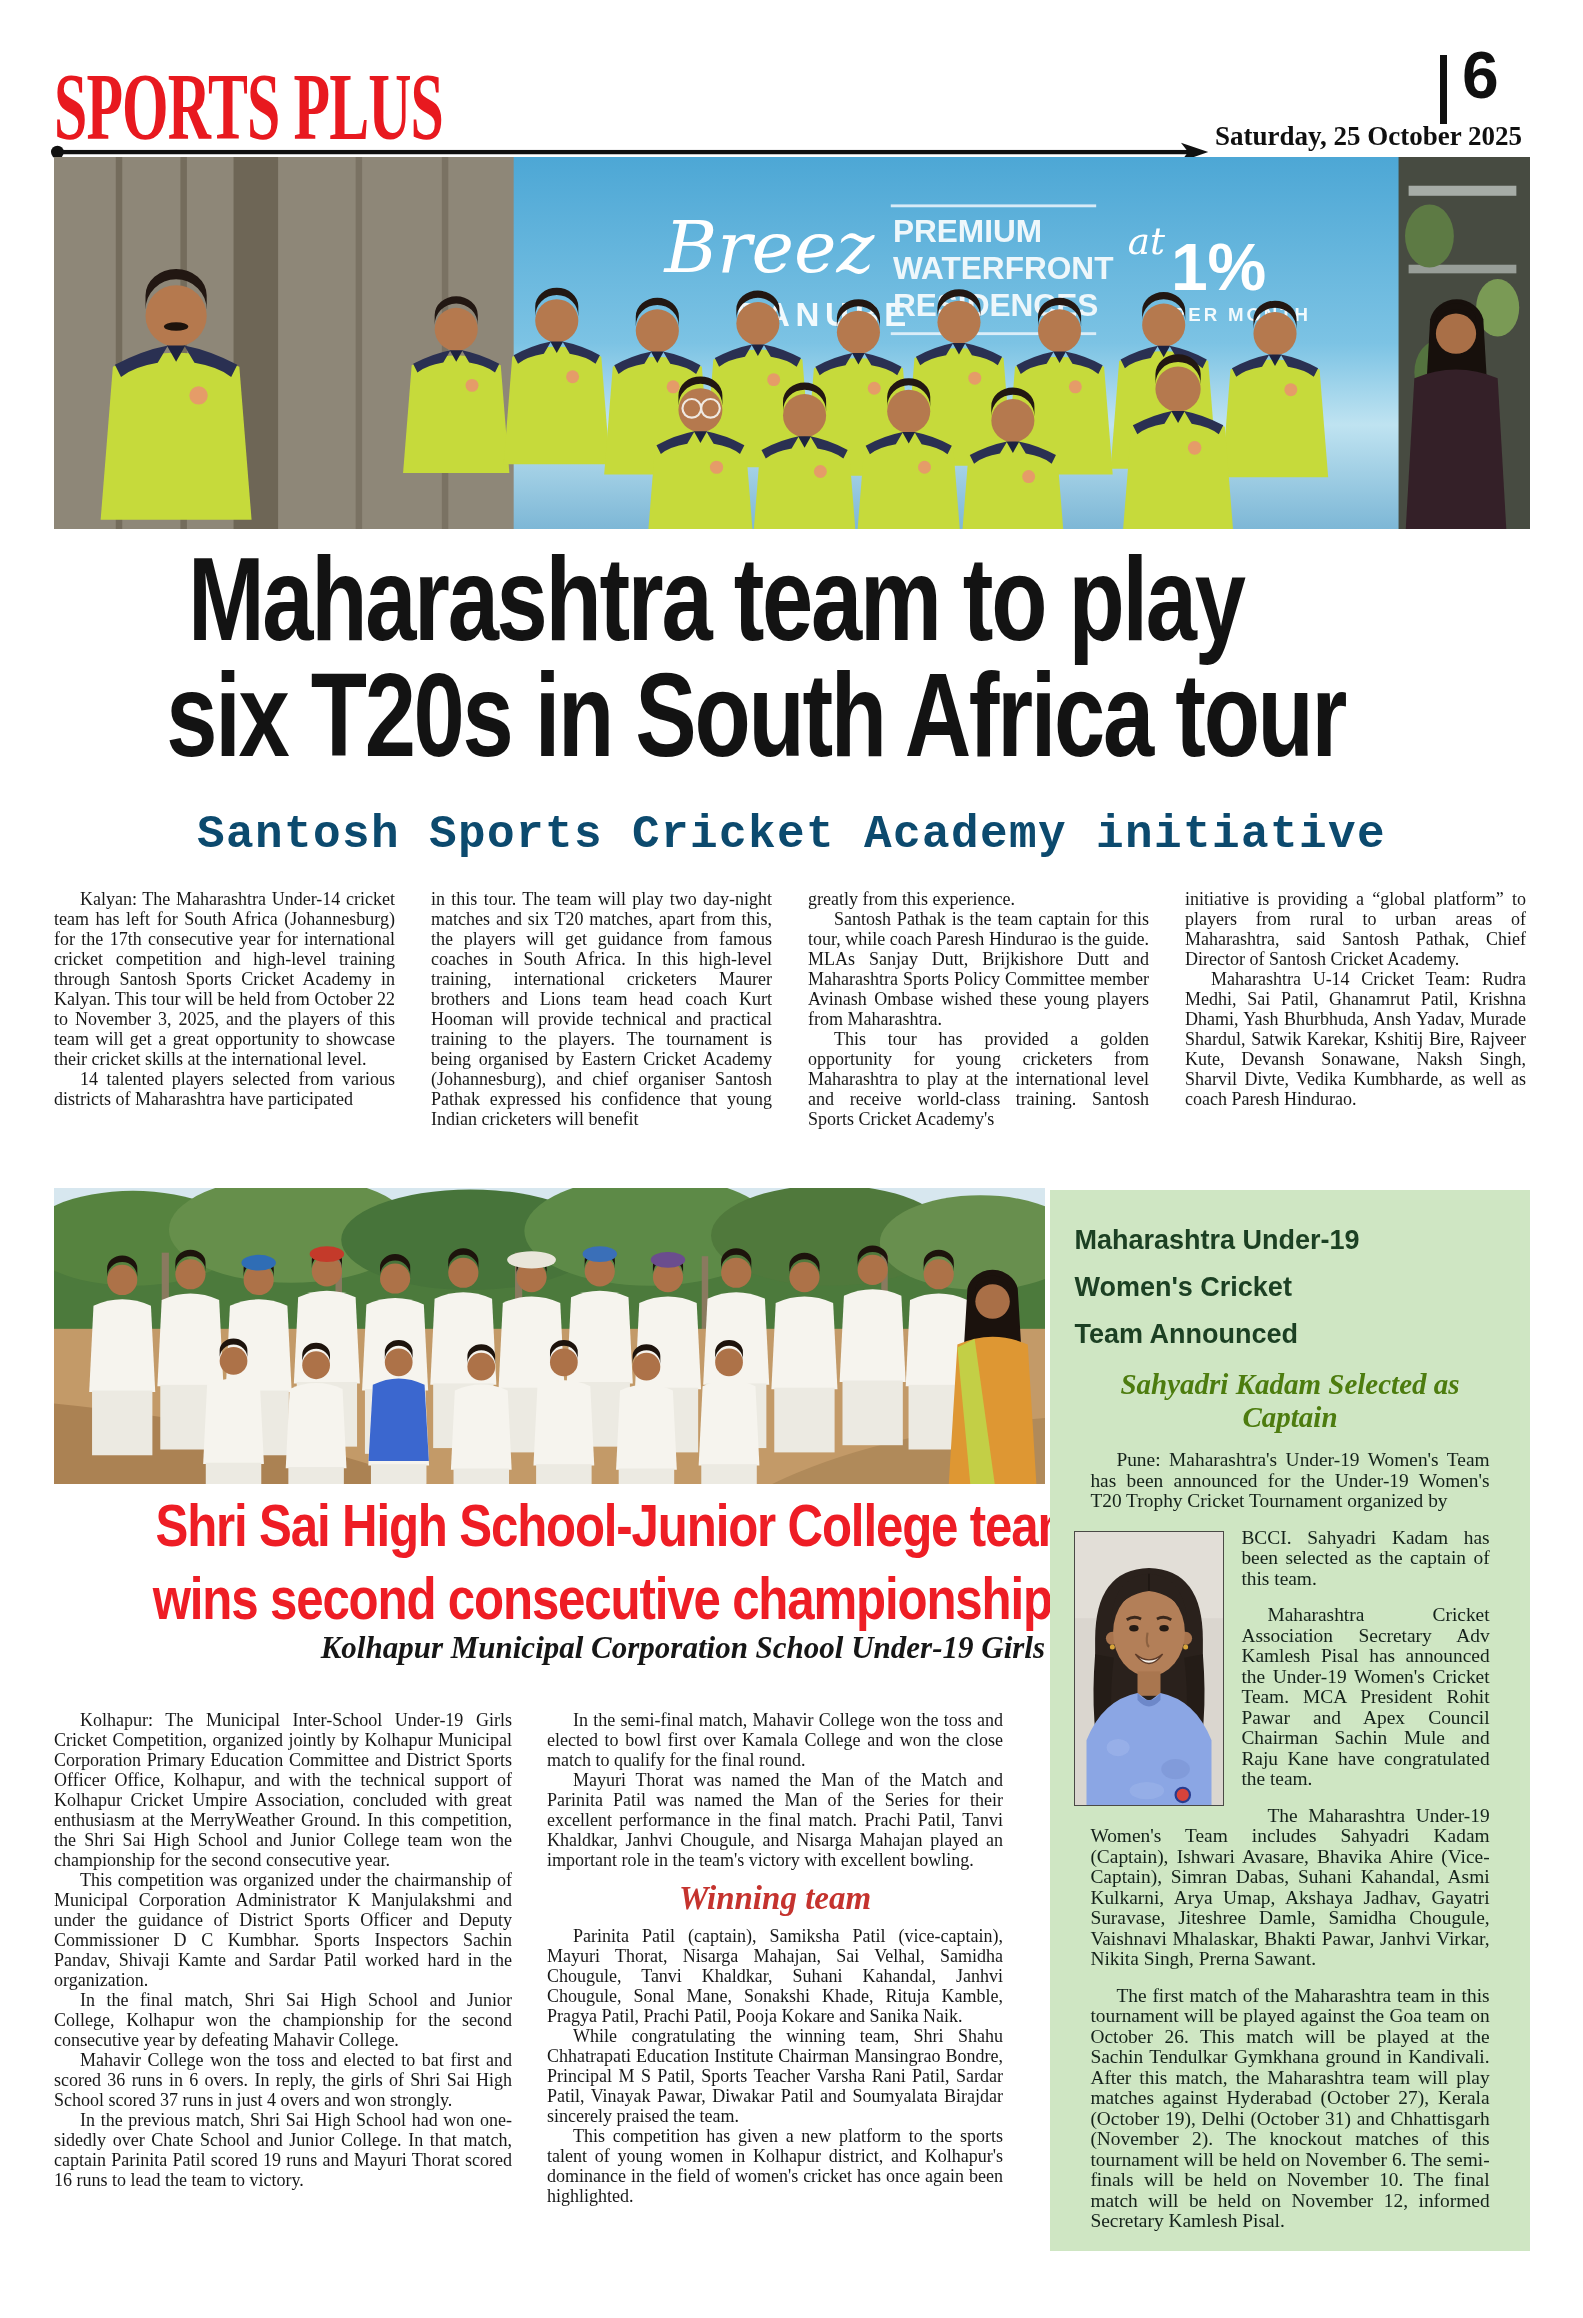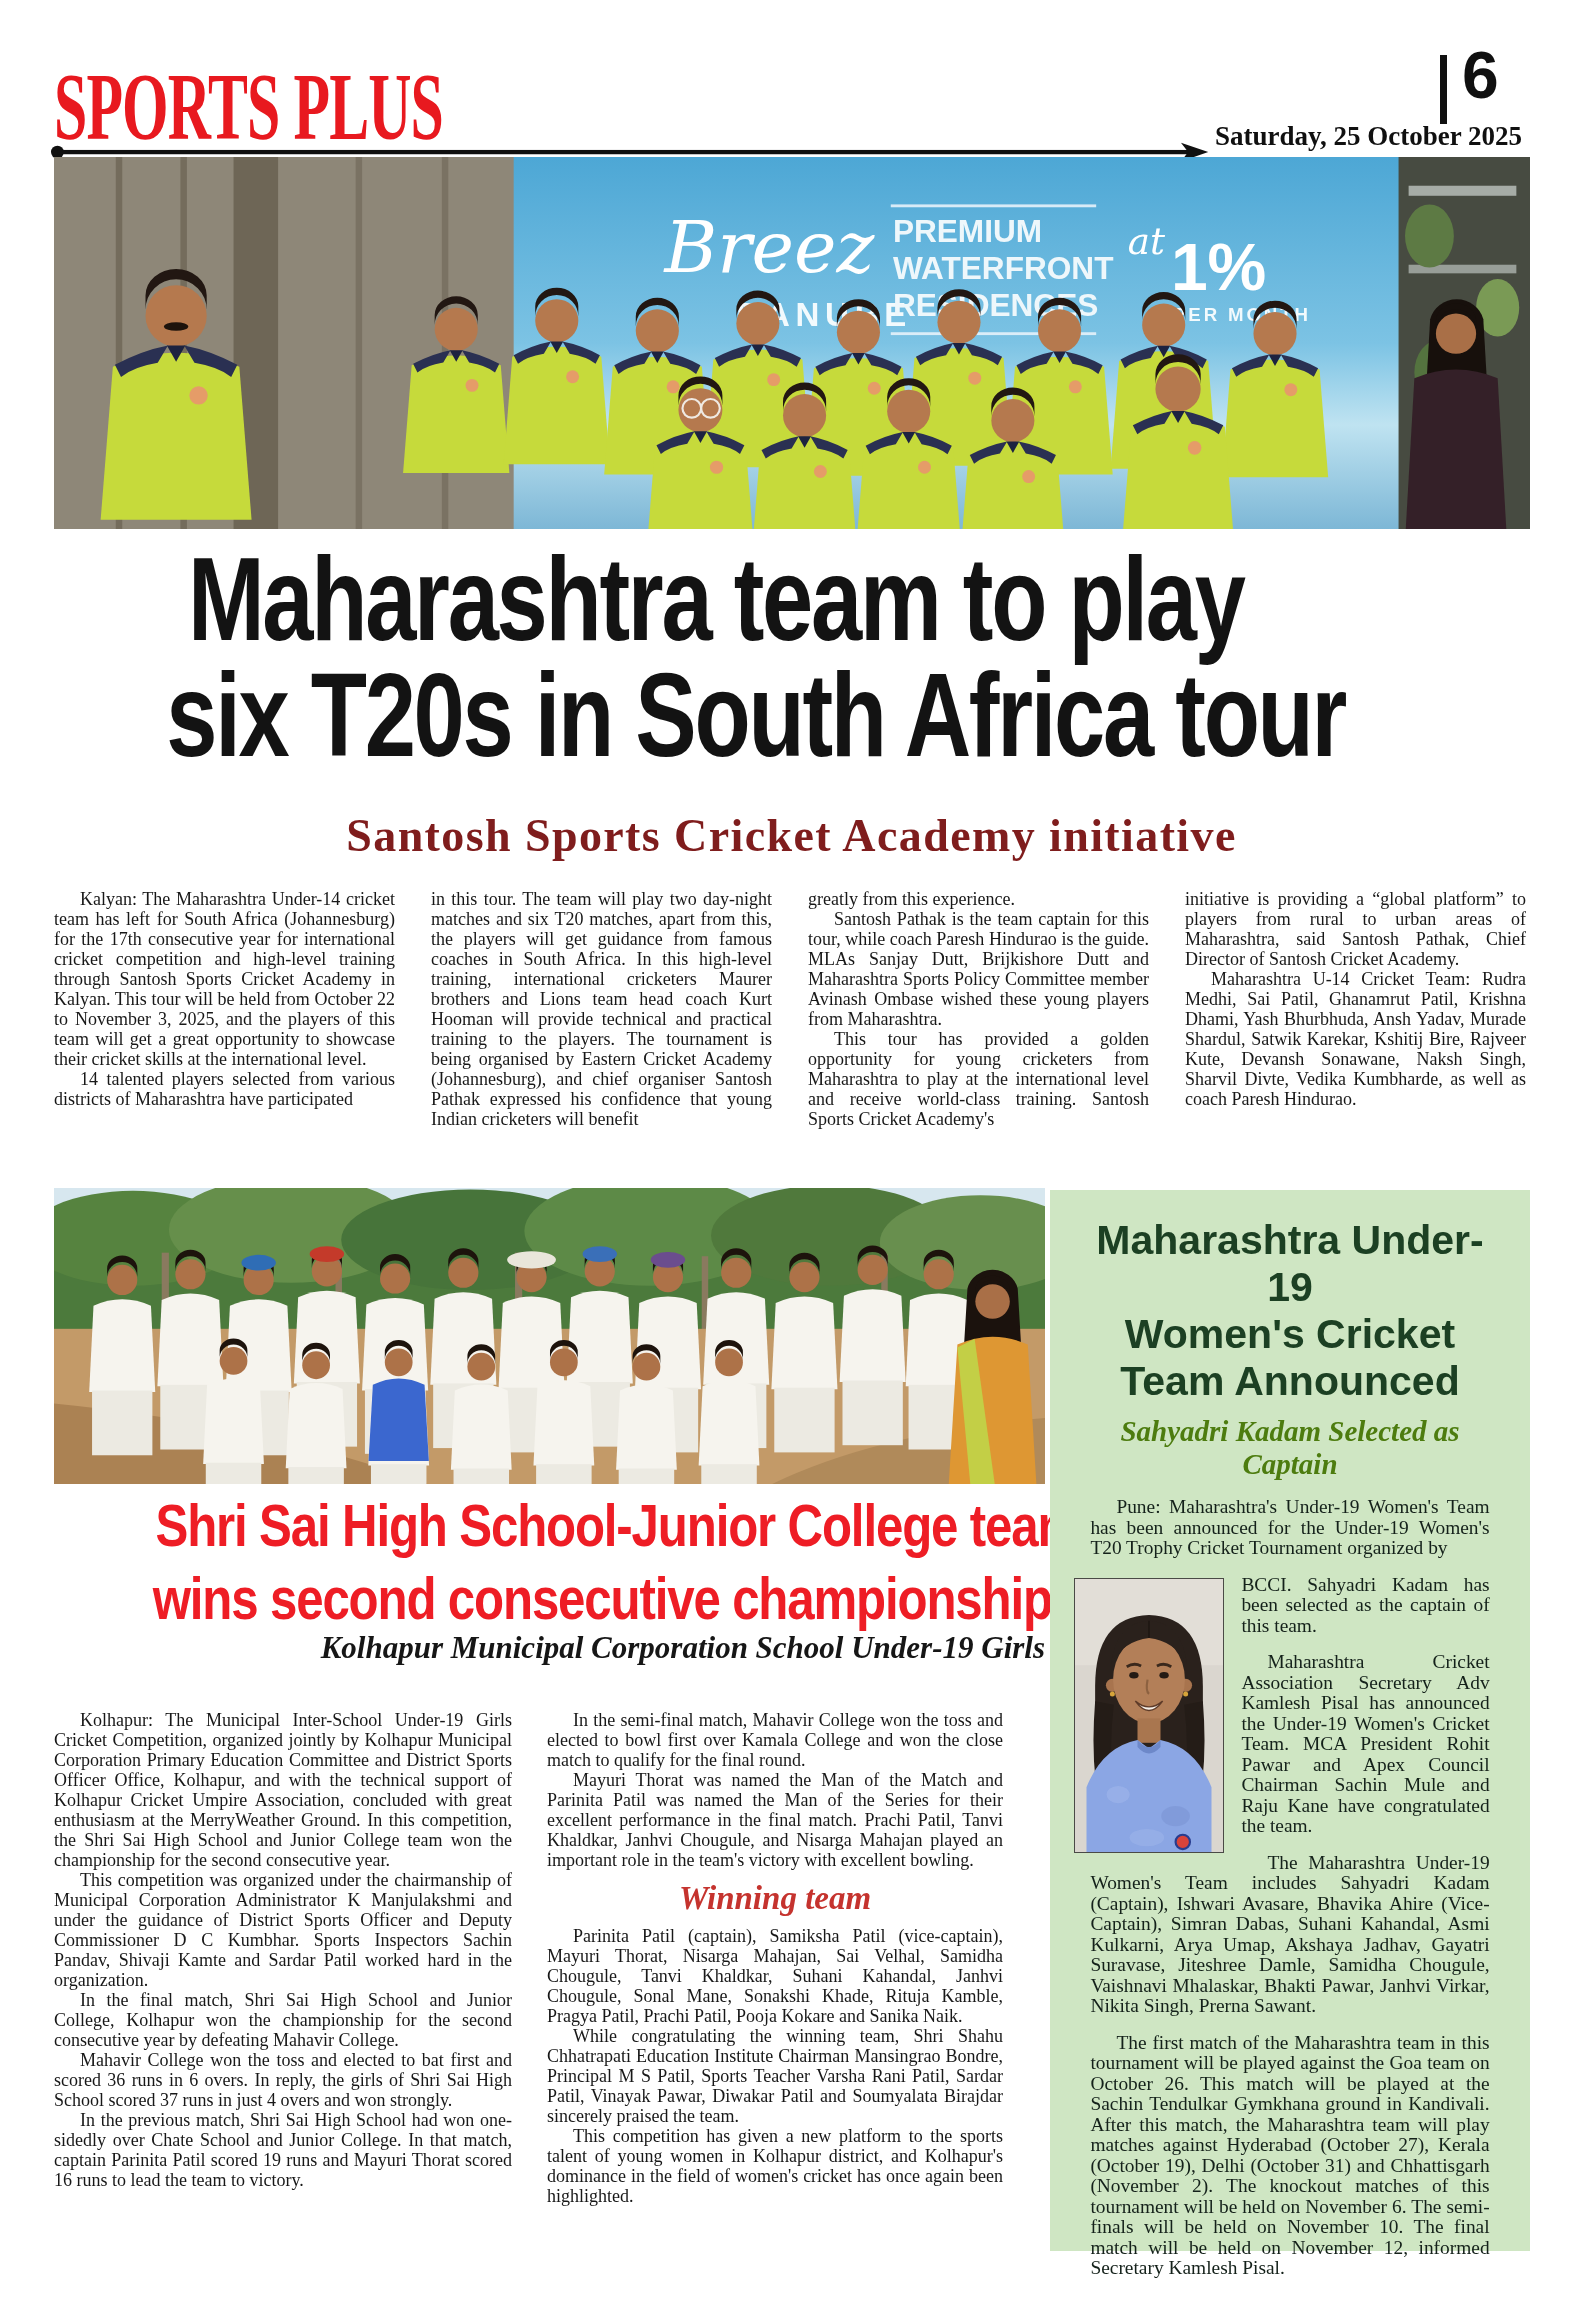--- a/index.html
+++ b/index.html
@@ -18,22 +18,22 @@
   
   .photo1{position:absolute;left:54px;top:157px;width:1476px;height:372px;}
   .photo2{position:absolute;left:54px;top:1188px;width:991px;height:296px;}
   
   .headline{position:absolute;left:0;top:543px;width:1432px;text-align:center;}
   .hl-line{display:block;height:116px;}
   .hl-line span{display:inline-block;font-family:"Liberation Sans",sans-serif;font-weight:bold;
       font-size:118px;line-height:113px;letter-spacing:-2.9px;color:#131313;white-space:nowrap;
       transform:scaleX(0.78);transform-origin:center top;}
   .kicker{position:absolute;left:0;top:809px;width:1583px;text-align:center;
-      font-family:Liberation Serif, serif;font-weight:bold;font-size:46px;
-      letter-spacing:1.4px;color:#7f1d1d;}
+      font-family:Liberation Mono, monospace;font-weight:bold;font-size:46px;
+      letter-spacing:1.4px;color:#0c4a6e;}
   
   .col{position:absolute;font-size:18px;line-height:20px;text-align:justify;color:#181818;}
   .col p{margin:0;}
   .ind{text-indent:26px;}
   .a1{top:889px;width:341px;}
   .c1{left:54px;} .c2{left:431px;} .c3{left:808px;} .c4{left:1185px;}
   .s2{top:1710px;width:458px;}
   .sA{left:54px;} .sB{left:547px;width:456px;}
   
   .red-headline{position:absolute;left:54px;top:1491px;width:991px;text-align:center;}
@@ -43,22 +43,22 @@
       transform:scaleX(0.82);transform-origin:center top;}
   .s2-sub{position:absolute;left:54px;top:1630px;width:991px;text-align:right;
       font-family:"Liberation Serif",serif;font-style:italic;font-weight:bold;
       font-size:31px;line-height:36px;color:#161616;}
   .win-head{margin:10px 0 8.6px 0 !important;text-align:center;text-indent:0;
       font-family:"Liberation Serif",serif;font-style:italic;font-weight:bold;
       font-size:33px;line-height:37px;color:#c5332e;}
   
   .sidebar{position:absolute;left:1050px;top:1190px;width:480px;height:1061px;
       background:#cfe6c3;box-sizing:border-box;padding:27px 24.4px 0 24.4px;}
-  .sb-title{margin:0;text-align:center;font-family:"Liberation Sans",sans-serif;
-      font-weight:bold;font-size:41px;line-height:47px;color:#1c4023;}
+  .sb-title{margin:0;font-family:"Liberation Sans",sans-serif;
+      font-weight:bold;font-size:27px;line-height:47px;color:#1c4023;}
   .sb-title span{display:block;}
   .sb-sub{margin:10px 0 0 0;text-align:center;font-family:"Liberation Serif",serif;
       font-style:italic;font-weight:bold;font-size:29px;line-height:33px;color:#4d7c0f;}
   .sb-body{margin-top:16px;font-size:19.4px;line-height:20.5px;text-align:justify;color:#14211a;}
   .sb-body p{margin:16px;}
   .sb-photo{float:left;width:148px;height:273px;margin:3.6px 17px 2.9px 0;
       border:1.4px solid #4a4a46;box-sizing:content-box;}
   .sb-photo svg{display:block;}
 </style>
 </head>

